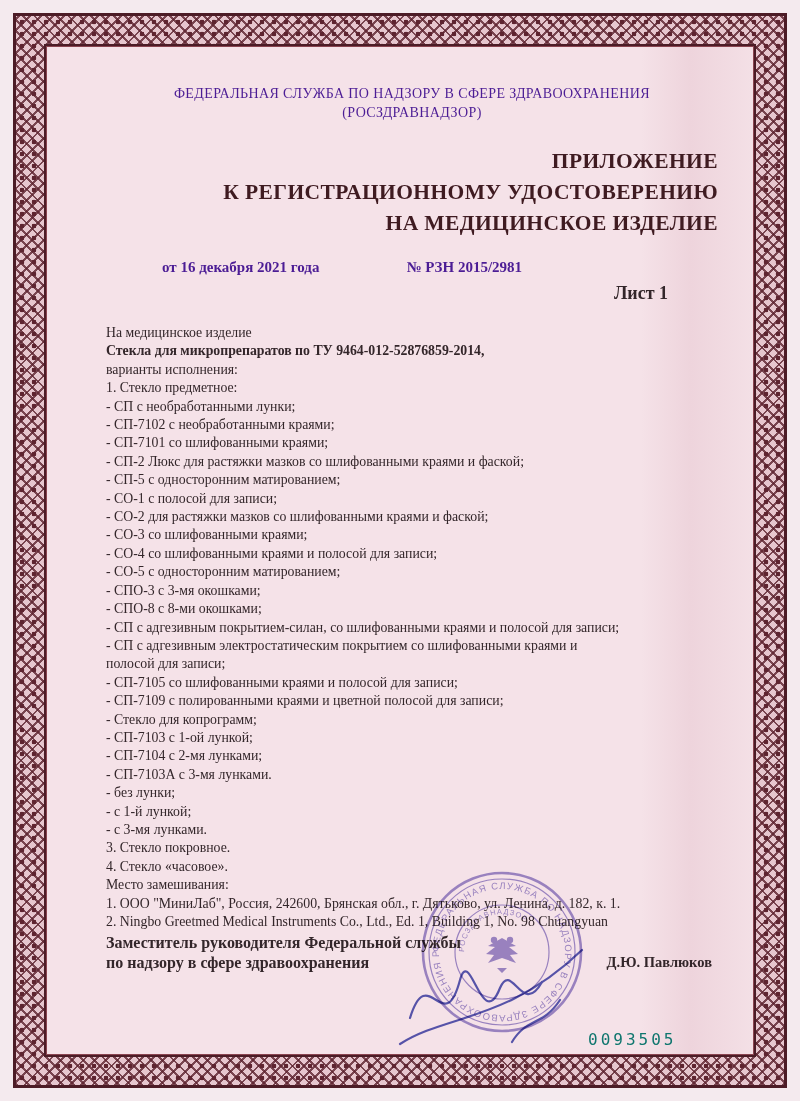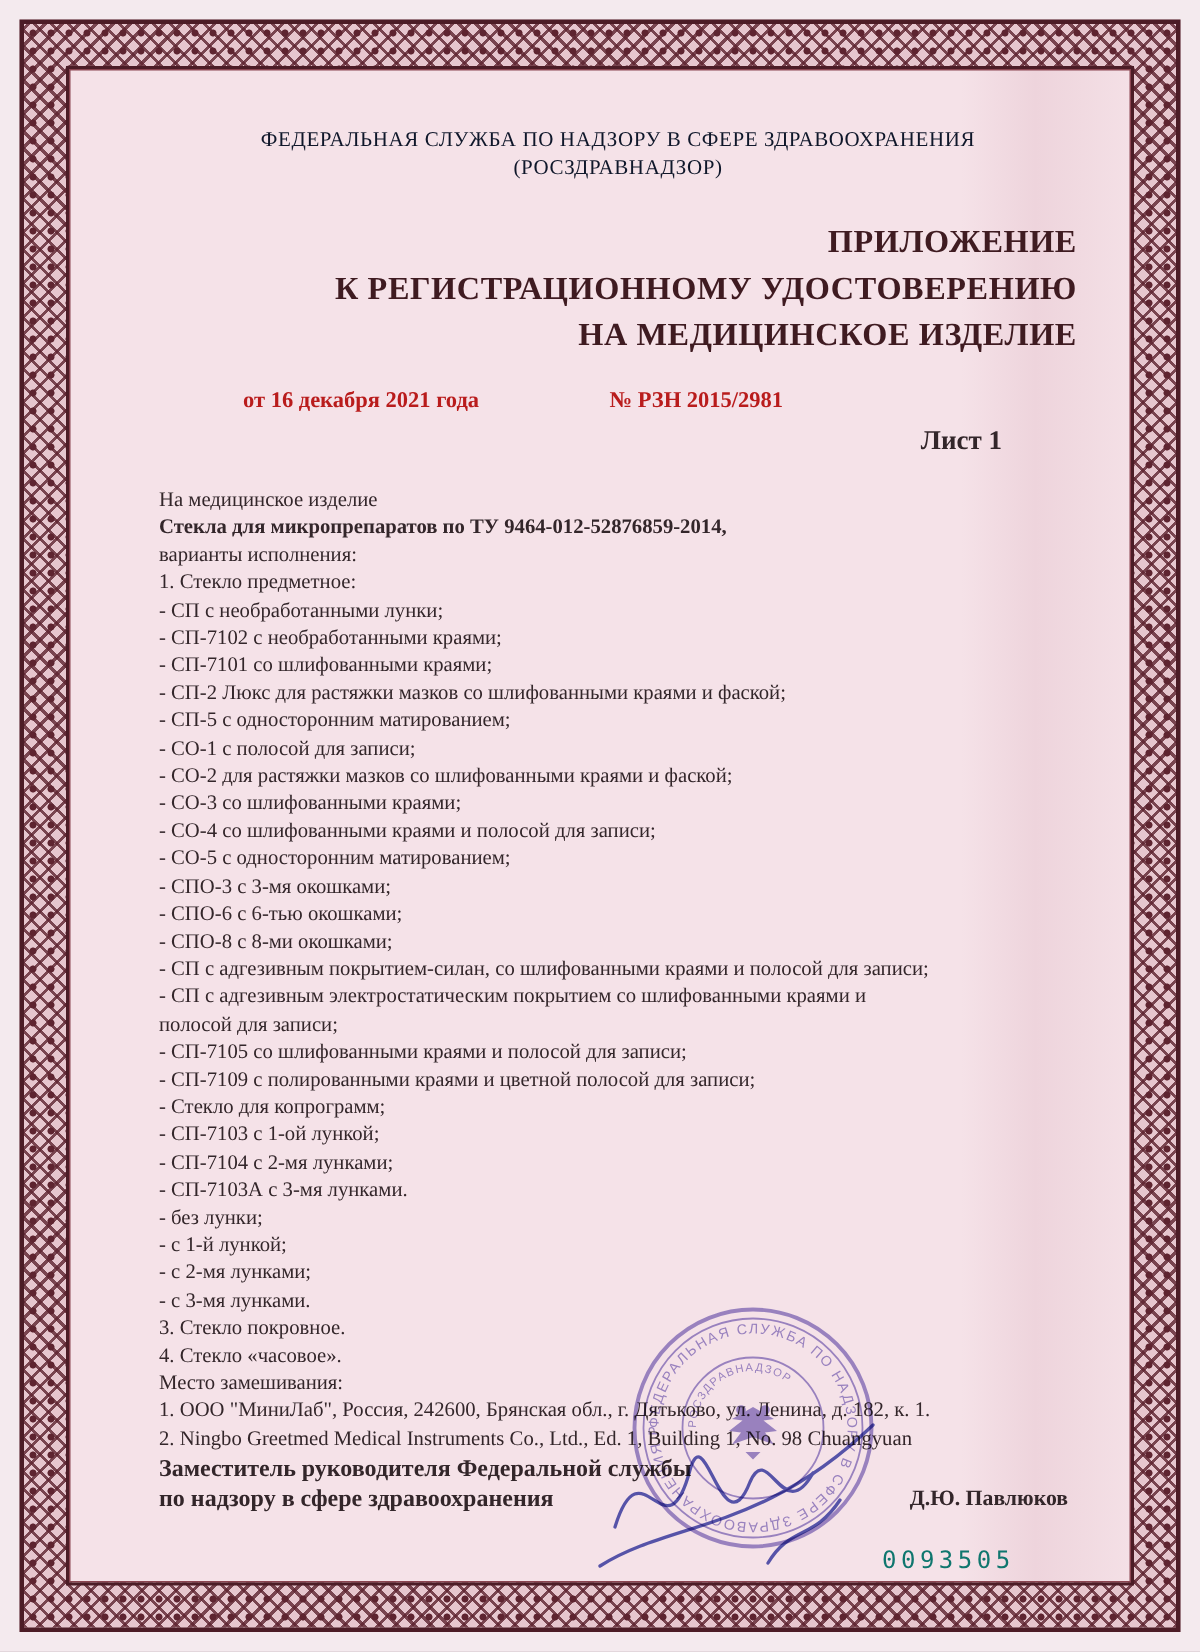--- a/index.html
+++ b/index.html
@@ -25,28 +25,28 @@
     border:2px solid #4c1c26;
     box-shadow:inset 0 0 0 1px #8a4450;
   }
   .content{
     position:absolute;inset:44px;
     padding:26px 38px 0 62px;
     box-sizing:border-box;overflow:hidden;
   }
   .agency{
     text-align:center;margin-top:14px;
-    font-size:14px;line-height:19px;letter-spacing:.4px;color:#0f172a;
+    font-size:14px;line-height:19px;letter-spacing:.4px;color:#4c1d95;
   }
   .doc-title{
     text-align:right;margin-top:24px;
     font-size:21.5px;line-height:31px;font-weight:bold;
     letter-spacing:.4px;color:#3f1b21;
   }
-  .meta-row{display:flex;margin-top:20px;font-weight:bold;font-size:15px;color:#b91c1c;}
+  .meta-row{display:flex;margin-top:20px;font-weight:bold;font-size:15px;color:#4c1d95;}
   .meta-date{margin-left:56px;}
   .meta-number{margin-left:87px;}
   .sheet{ text-align:right;margin-right:50px;margin-top:7px;font-weight:bold;font-size:18px;}
   .body{margin-top:20px;font-size:13.8px;line-height:18.4px;color:#33262a;}
   .body-line{white-space:nowrap;}
   .body-line.bold{font-weight:bold;}
   .sig-block{display:flex;justify-content:space-between;align-items:flex-end;margin-top:2px;}
   .sig-position{font-weight:bold;font-size:16px;line-height:19.5px;font-family:Liberation Serif, serif;}
   .sig-name{font-weight:bold;font-size:14.5px;margin-right:6px;padding-bottom:1px;white-space:nowrap;}
   .serial{
@@ -99,34 +99,32 @@
         <div class="body-line">- СП-7102 с необработанными краями;</div>
         <div class="body-line">- СП-7101 со шлифованными краями;</div>
         <div class="body-line">- СП-2 Люкс для растяжки мазков со шлифованными краями и фаской;</div>
         <div class="body-line">- СП-5 с односторонним матированием;</div>
         <div class="body-line">- СО-1 с полосой для записи;</div>
         <div class="body-line">- СО-2 для растяжки мазков со шлифованными краями и фаской;</div>
         <div class="body-line">- СО-3 со шлифованными краями;</div>
         <div class="body-line">- СО-4 со шлифованными краями и полосой для записи;</div>
         <div class="body-line">- СО-5 с односторонним матированием;</div>
         <div class="body-line">- СПО-3 с 3-мя окошками;</div>
-        <div class="body-line">- СПО-6 с 6-тью окошками;</div>
         <div class="body-line">- СПО-8 с 8-ми окошками;</div>
         <div class="body-line">- СП с адгезивным покрытием-силан, со шлифованными краями и полосой для записи;</div>
         <div class="body-line">- СП с адгезивным электростатическим покрытием со шлифованными краями и</div>
         <div class="body-line">полосой для записи;</div>
         <div class="body-line">- СП-7105 со шлифованными краями и полосой для записи;</div>
         <div class="body-line">- СП-7109 с полированными краями и цветной полосой для записи;</div>
         <div class="body-line">- Стекло для копрограмм;</div>
         <div class="body-line">- СП-7103 с 1-ой лункой;</div>
         <div class="body-line">- СП-7104 с 2-мя лунками;</div>
         <div class="body-line">- СП-7103А с 3-мя лунками.</div>
         <div class="body-line">- без лунки;</div>
         <div class="body-line">- с 1-й лункой;</div>
-        <div class="body-line">- с 2-мя лунками;</div>
         <div class="body-line">- с 3-мя лунками.</div>
         <div class="body-line">3. Стекло покровное.</div>
         <div class="body-line">4. Стекло «часовое».</div>
         <div class="body-line">Место замешивания:</div>
         <div class="body-line">1. ООО "МиниЛаб", Россия, 242600, Брянская обл., г. Дятьково, ул. Ленина, д. 182, к. 1.</div>
         <div class="body-line">2. Ningbo Greetmed Medical Instruments Co., Ltd., Ed. 1, Building 1, No. 98 Chuangyuan</div>
       </div>
 
     <div class="sig-block">
       <div class="sig-position">

